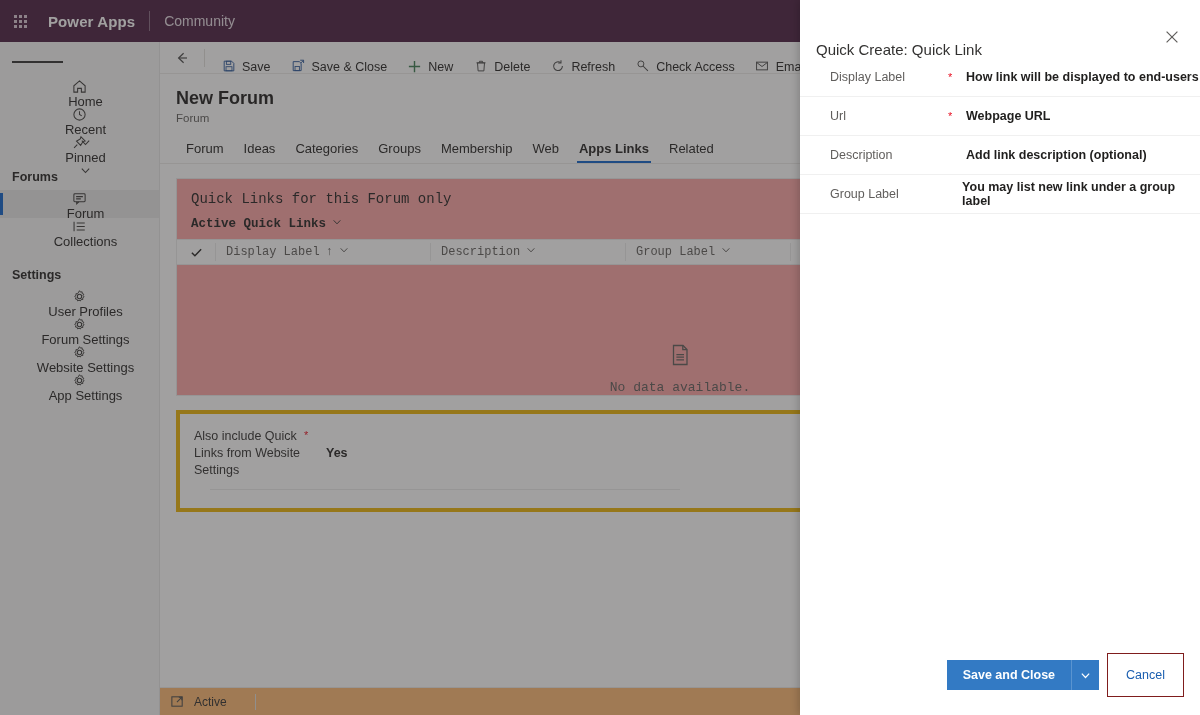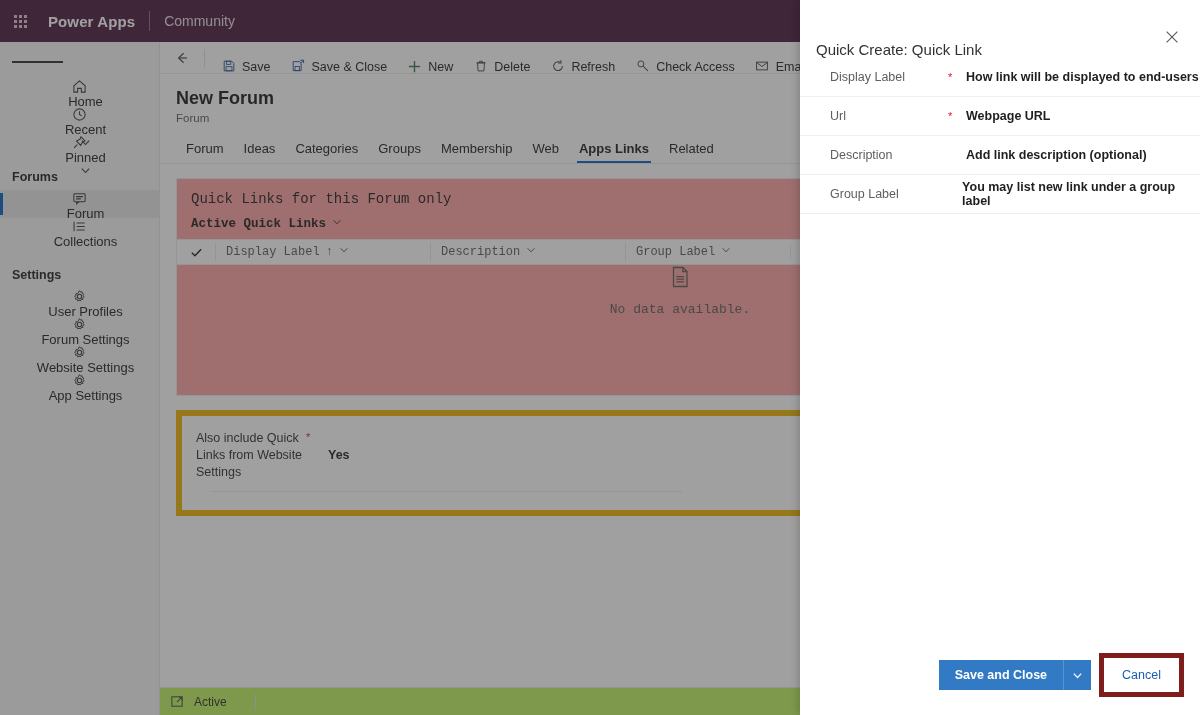--- a/index.html
+++ b/index.html
@@ -83,33 +83,33 @@
     display: flex; align-items: center; height: 26px;
     border-top: 1px solid #ebebeb; border-bottom: 1px solid #ebebeb;
     background: #fff;
   }
   .grid-check { width: 38px; display: flex; align-items: center; justify-content: center; color: #252423; cursor: pointer; }
   .grid-col {
     display: flex; align-items: center; gap: 6px;
     font-size: 12px; color: #605e5c; padding-left: 10px;
     border-left: 1px solid #ebebeb; height: 18px; cursor: pointer; white-space: nowrap; overflow: hidden;
   }
-  .grid-empty { height: 130px; display: flex; flex-direction: column; align-items: center; justify-content: flex-start; gap: 8px; }
+  .grid-empty { height: 130px; display: flex; flex-direction: column; align-items: center; justify-content: flex-end; gap: 8px; }
   .grid-empty-text { font-size: 13px; color: #605e5c; }
 
-  .form-card { margin: 14px 16px 0 16px; border: 6px solid #eab308; background: #fff; padding: 12px 0 18px 0; }
+  .form-card { margin: 14px 16px 0 16px; border: 4px solid #eab308; background: #fff; padding: 12px 0 18px 0; }
   .form-row { display: flex; padding: 0 14px; }
   .form-lbl { width: 110px; font-size: 12.5px; color: #323130; line-height: 17px; padding-top: 2px; }
   .form-req { width: 22px; color: #e81123; font-size: 11px; text-align: left; padding-top: 3px; }
   .form-val { font-size: 12.5px; font-weight: bold; color: #252423; padding-top: 20px; }
   .form-underline { height: 1px; background: #ebebeb; margin: 10px 16px 0 30px; width: 470px; }
 
   .statusbar {
     position: absolute; bottom: 0; left: 160px; width: 1040px; height: 28px;
-    border-top: 1px solid #edebe9; display: flex; align-items: center; background: #bef264;
+    border-top: 1px solid #edebe9; display: flex; align-items: center; background: #fdba74;
   }
   .sb-ico { width: 34px; display: flex; align-items: center; justify-content: center; cursor: pointer; color: #4b4b4b; }
   .sb-text { font-size: 12px; color: #323130; }
   .sb-sep { width: 1px; height: 16px; background: #e1dfdd; margin-left: 28px; }
 
   
   .dim { position: absolute; top: 0; left: 0; width: 800px; height: 715px; background: rgba(50,49,48,.46); }
 
   
   .qc {
@@ -128,21 +128,21 @@
   .qc-primary {
     background: #337ac4; color: #fff; font-size: 12.5px; font-weight: bold;
     height: 30px; display: flex; align-items: center; padding: 0 16px; cursor: pointer;
   }
   .qc-primary-caret {
     background: #337ac4; color: #fff; width: 28px; height: 30px;
     display: flex; align-items: center; justify-content: center; cursor: pointer;
     border-left: 1px solid #5a94d0;
   }
   .qc-cancel {
-    border: 5px solid #7f1d1d; background: #fff; color: #1b5fb0;
+    border: 1px solid #7f1d1d; background: #fff; color: #1b5fb0;
     font-size: 12.5px; height: 44px; display: flex; align-items: center;
     padding: 4px 18px; cursor: pointer;
   }
 </style>
 </head>
 <body>
 
 <div id="root">
 
   <div class="topbar">

